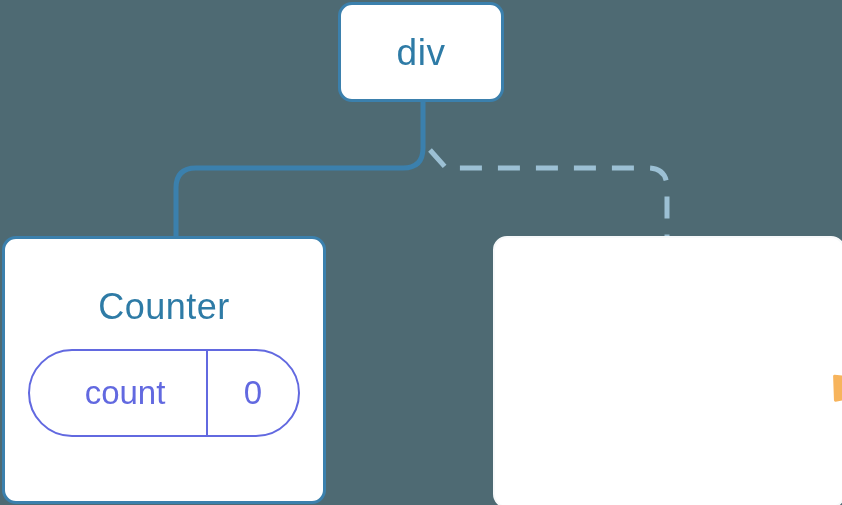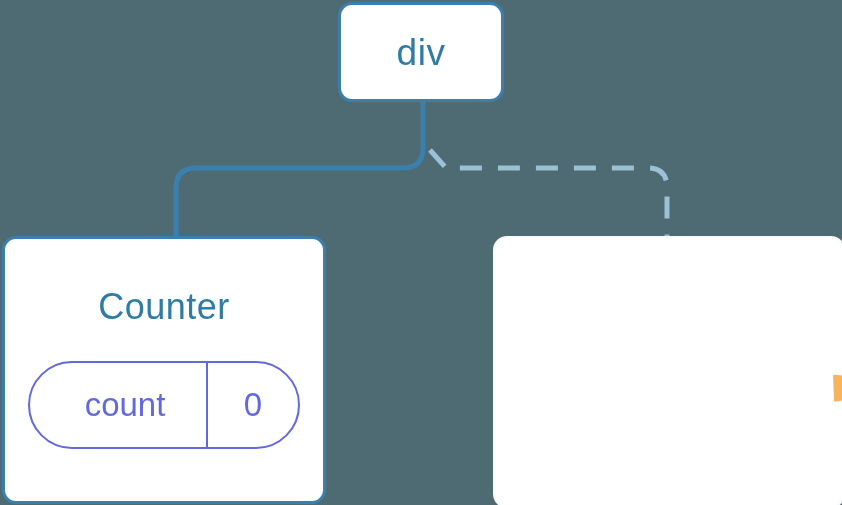--- a/index.html
+++ b/index.html
@@ -73,21 +73,21 @@
     line-height: 1;
     user-select: none;
   }
   .counter-title {
     margin-top: 50px;
     font-size: 36px;
   }
   
   .prop-pill {
     position: relative;
-    margin-top: 36px;
+    margin-top: 24px;
     display: flex;
     align-items: stretch;
     border: 2px solid #6269e0;
     border-radius: 999px;
     height: 88px;
     min-width: 268px;
     box-sizing: border-box;
     background: #ffffff;
   }
   .prop-key, .prop-value {

